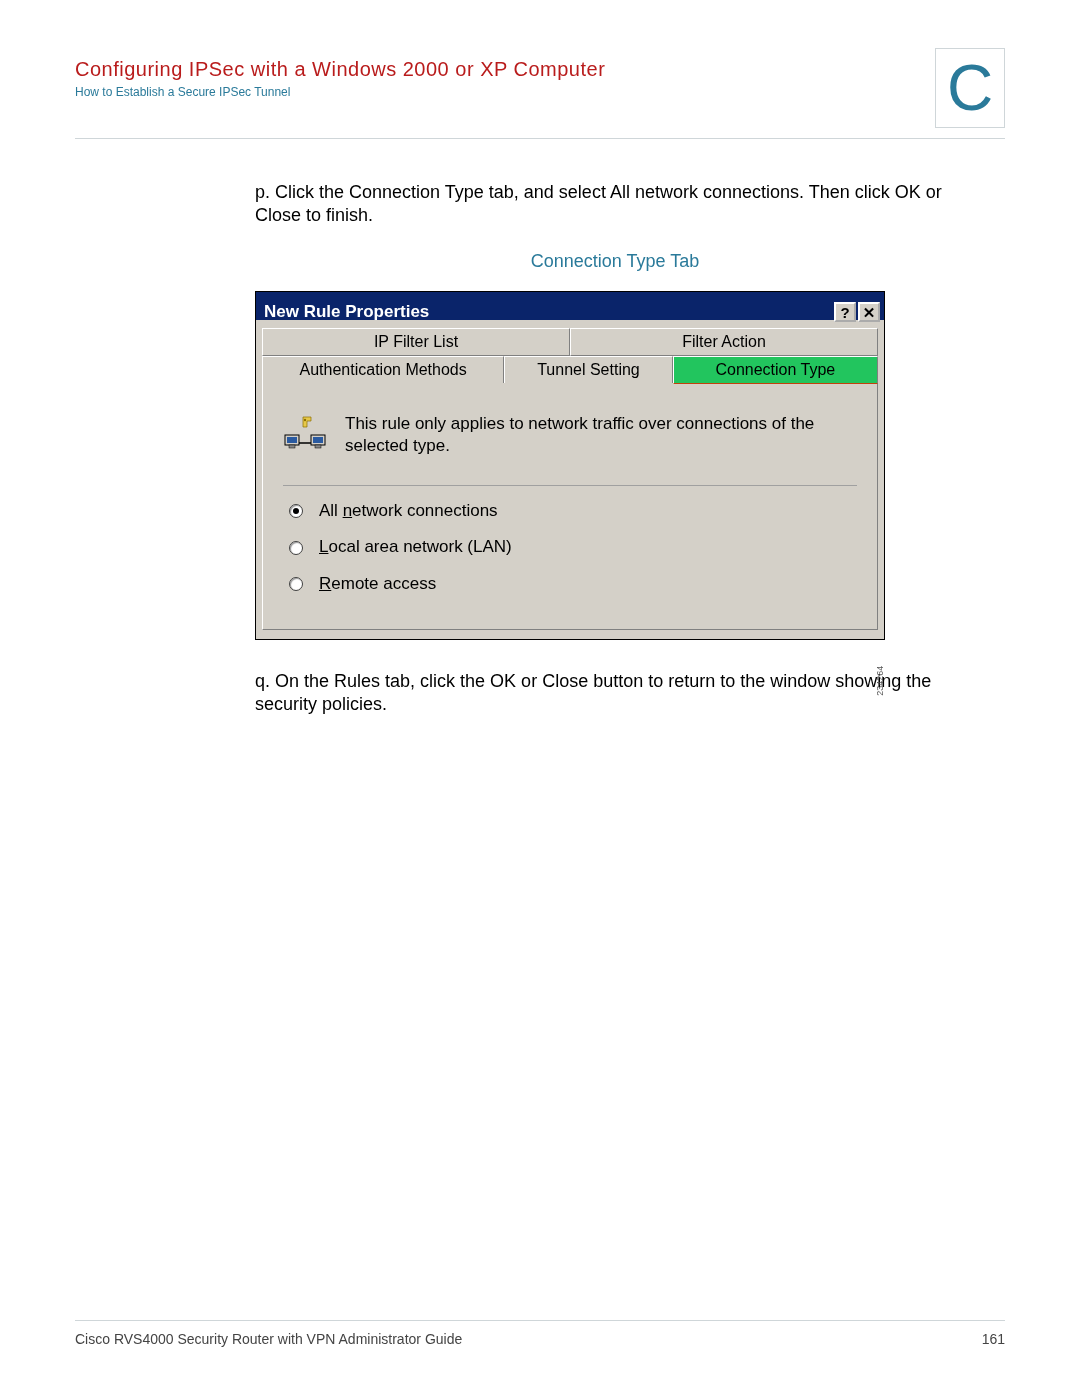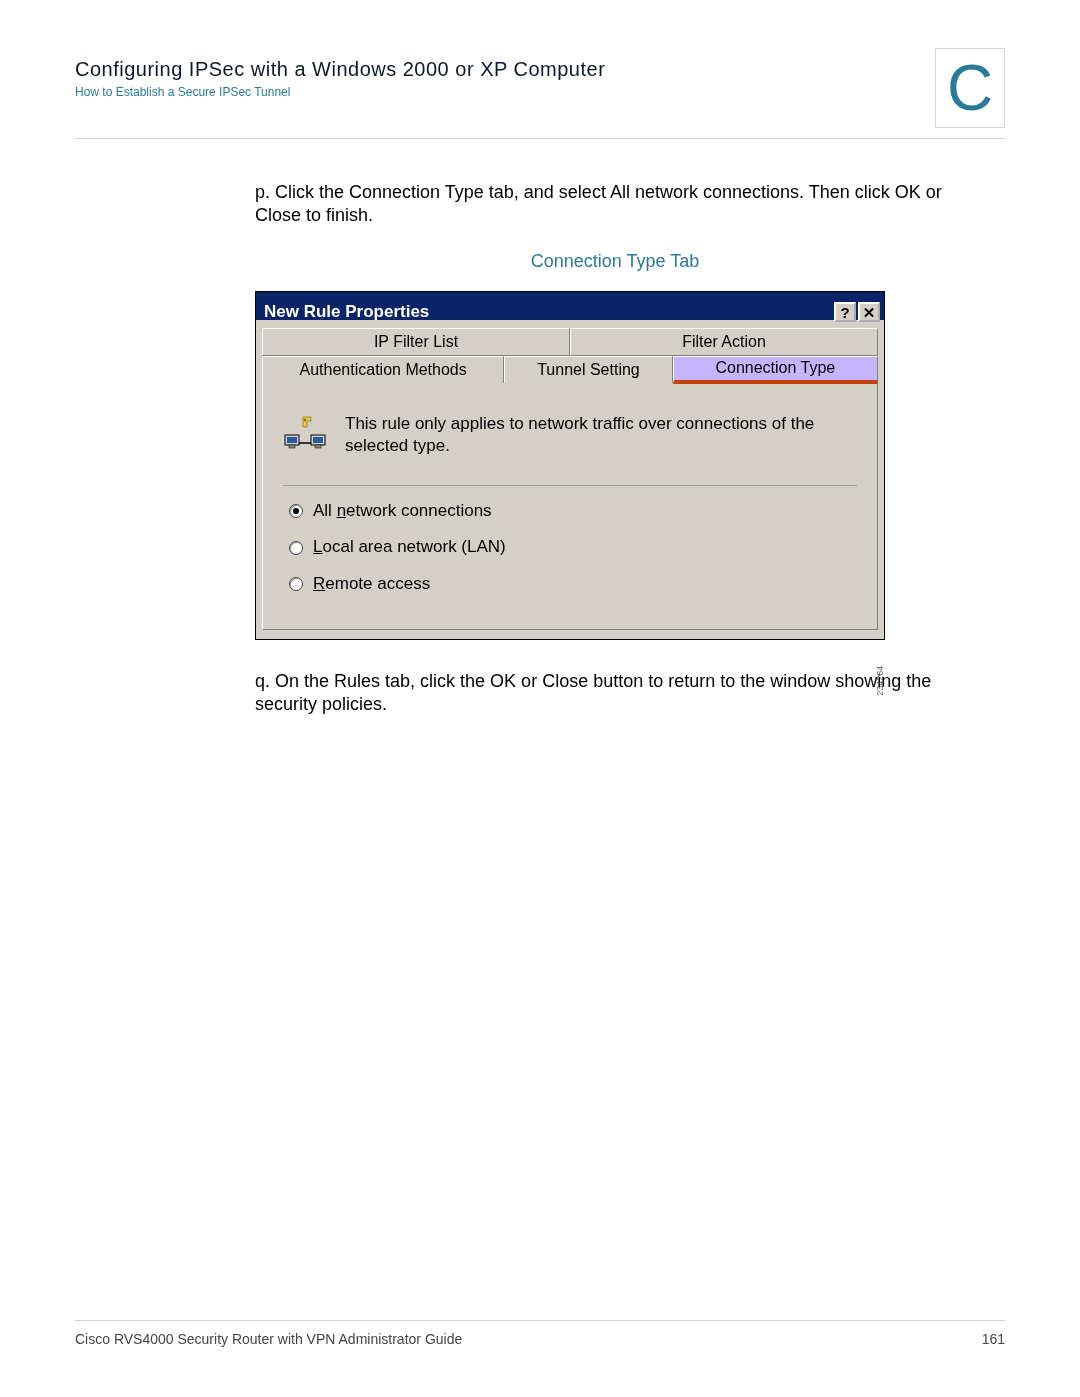--- a/index.html
+++ b/index.html
@@ -1,41 +1,41 @@
 <!DOCTYPE html>
 <html><head>
 <meta charset="utf-8">
 <style>
   * { box-sizing: border-box; margin: 0; padding: 0; }
   html, body { width: 1080px; height: 1397px; background: #ffffff; font-family: Arial, Helvetica, sans-serif; color: #000; }
   .page { position: relative; width: 1080px; height: 1397px; padding: 58px 75px 0 75px; }
   .header-block { position: relative; height: 70px; }
-  .chapter-title { font-size: 20px; color: #0f172a; letter-spacing: 0.5px; }
+  .chapter-title { font-size: 20px; color: #b91c1c; letter-spacing: 0.5px; }
   .section-title { font-size: 12px; color: #2a7a9a; margin-top: 4px; }
   .big-c-box { position: absolute; right: 0; top: -10px; width: 70px; height: 80px; border: 1px solid #cfd6d9; display: flex; align-items: center; justify-content: center; }
   .big-c { font-size: 64px; color: #2a7a9a; font-weight: normal; line-height: 1; }
   .hr { border: none; border-top: 1px solid #cfd6d9; margin-top: 10px; }
   .content { margin-left: 180px; margin-right: 30px; margin-top: 42px; font-size: 18px; color: #000; line-height: 1.3; }
   .step { margin-bottom: 22px; }
   .subhead { color: #2a7a9a; font-size: 18px; margin: 14px 0 18px 0; text-align: center; }
   
   .dialog { width: 630px; border: 1px solid #000; background: #d4d0c8; margin-bottom: 30px; font-family: Tahoma, Arial, sans-serif; }
   .titlebar { background: #0a246a; color: #fff; height: 28px; display: flex; align-items: center; padding: 12px 4px 0 8px; font-weight: bold; font-size: 17px; }
   .titlebar .title-text { flex: 1; }
   .win-btn { width: 22px; height: 20px; background: #d4d0c8; border: 2px outset #fff; color: #000; font-size: 15px; font-weight: bold; display: inline-flex; align-items: center; justify-content: center; margin-left: 2px; cursor: pointer; line-height: 1; }
   .tabs { padding: 8px 6px 0 6px; text-align: right; }
   .tabrow { display: flex; }
   .tab { flex: 1; height: 28px; display: flex; align-items: center; justify-content: center; font-size: 16px; background: #d4d0c8; border-top: 1px solid #fff; border-left: 1px solid #fff; border-right: 1px solid #808080; border-bottom: none; position: relative; cursor: pointer; }
   .tabrow.top .tab { border-bottom: 1px solid #808080; }
-  .tab.active { background: #c4b5fd; border-bottom: 4px solid #c2410c; z-index: 2; }
+  .tab.active { background: #22c55e; border-bottom: 1px solid #c2410c; z-index: 2; }
   .tab-body { border-left: 1px solid #fff; border-right: 1px solid #808080; border-bottom: 1px solid #808080; padding: 30px 20px 20px 20px; margin: 0 6px 8px 6px; background: #d4d0c8; position: relative; top: -1px; }
   .info-row { display: flex; align-items: flex-start; gap: 18px; border-bottom: 1px solid #a0a0a0; padding-bottom: 28px; margin-bottom: 14px; }
   .info-icon { width: 44px; height: 44px; flex-shrink: 0; }
   .info-text { font-size: 17px; line-height: 1.3; }
-  .radio-row { display: flex; align-items: center; gap: 10px; margin: 14px 0 14px 6px; font-size: 17px; cursor: pointer; }
+  .radio-row { display: flex; align-items: center; gap: 16px; margin: 14px 0 14px 6px; font-size: 17px; cursor: pointer; }
   .radio { width: 14px; height: 14px; border-radius: 50%; border: 1px solid #404040; background: #fff; box-shadow: inset 1px 1px 1px rgba(0,0,0,0.4); display: inline-flex; align-items: center; justify-content: center; }
   .radio.checked::after { content: ""; width: 6px; height: 6px; background: #000; border-radius: 50%; }
   .u { text-decoration: underline; }
   .sideid { position: absolute; right: -2px; bottom: 4px; font-size: 9px; transform: rotate(-90deg); transform-origin: right bottom; color: #555; }
   .dialog-wrap { position: relative; display: inline-block; }
   .footer { position: absolute; left: 75px; right: 75px; bottom: 50px; }
   .footer-hr { border: none; border-top: 1px solid #cfd6d9; margin-bottom: 10px; }
   .footer-row { display: flex; justify-content: space-between; font-size: 14px; color: #444; }
 </style>
 </head>

